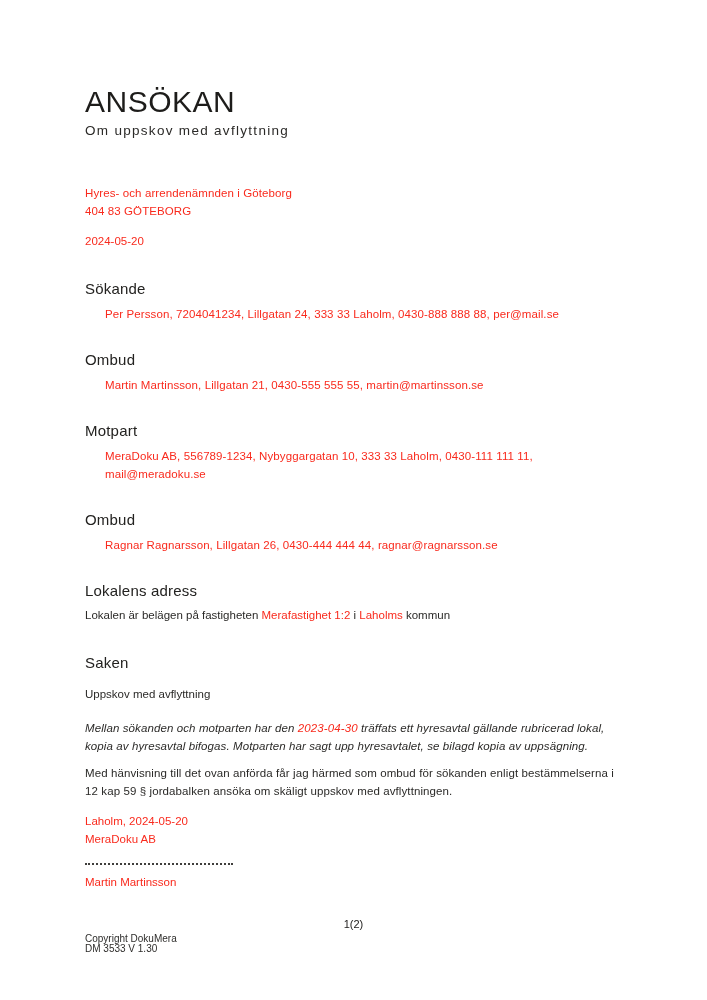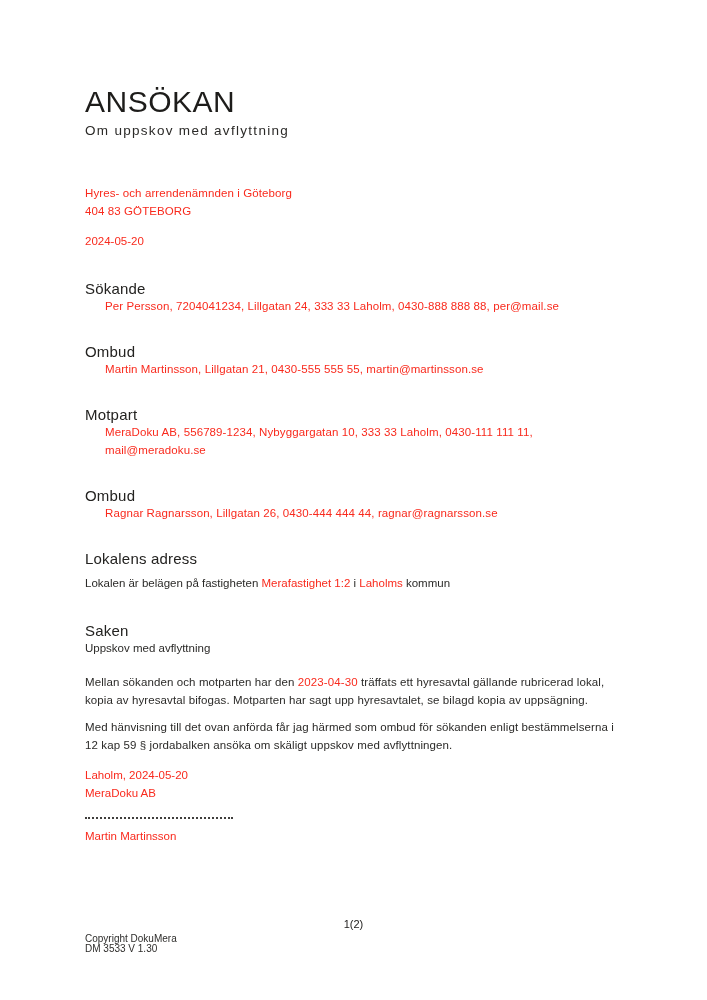--- a/index.html
+++ b/index.html
@@ -49,40 +49,40 @@
     line-height: 17px;
     margin-top: 28px;
     letter-spacing: 0.2px;
     color: #232220;
     font-weight: 400;
   }
   .heading-sm-gap { margin-top: 30px; }
   .detail {
     font-size: 11.5px;
     line-height: 18px;
-    margin-top: 0;
+    margin-top: 8px;
     letter-spacing: 0.1px;
     padding-left: 20px;
   }
   .body-text {
     font-size: 11.5px;
     line-height: 18px;
     margin-top: 7px;
   }
   .saken-text {
     font-size: 11.5px;
     line-height: 18px;
-    margin-top: 0;
+    margin-top: 14px;
   }
   .para {
     font-size: 11.5px;
     line-height: 18px;
     letter-spacing: 0.1px;
   }
-  .para1 { margin-top: 16px; }
+  .para1 { margin-top: 16px; font-style: italic; }
   .para2 { margin-top: 9px; }
   .sig-block {
     margin-top: 12px;
     font-size: 11.5px;
     line-height: 18px;
   }
   .sig-line {
     margin-top: 13px;
     width: 148px;
     height: 2px;

